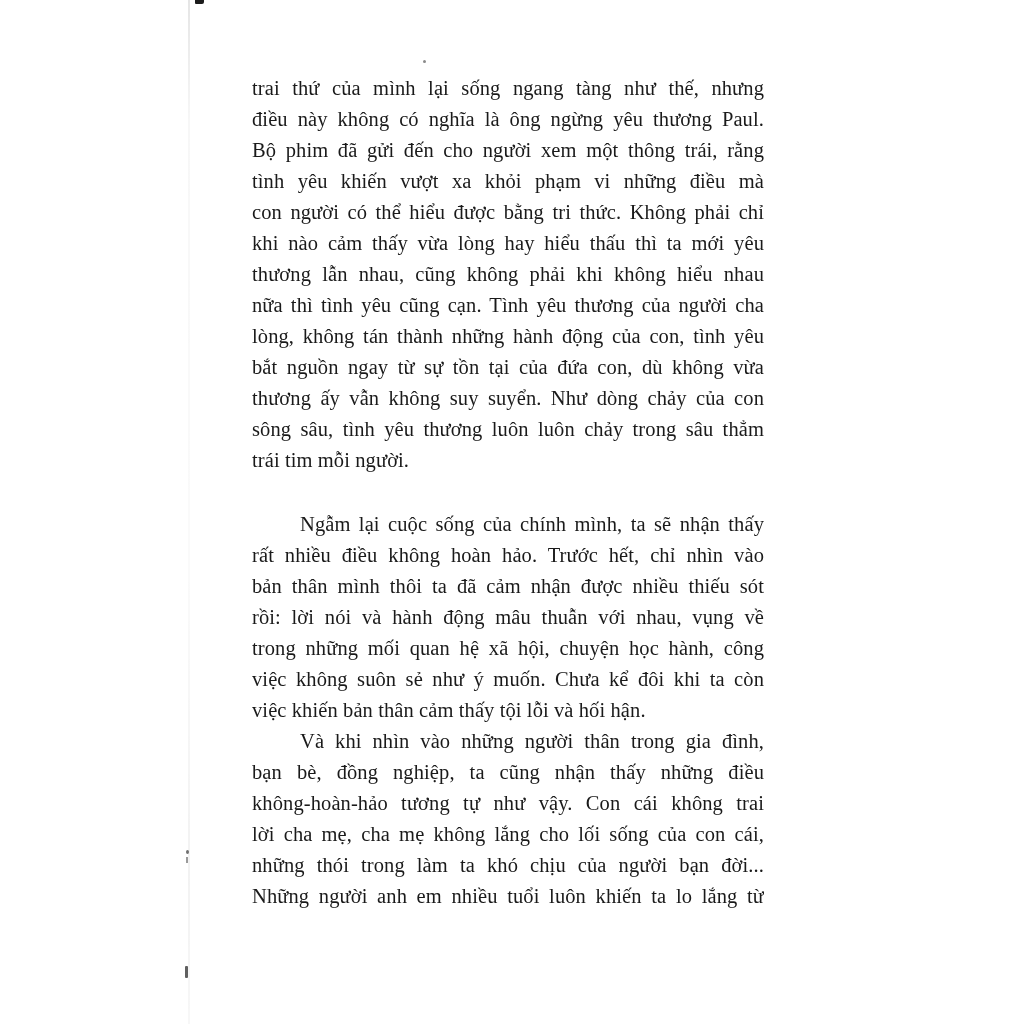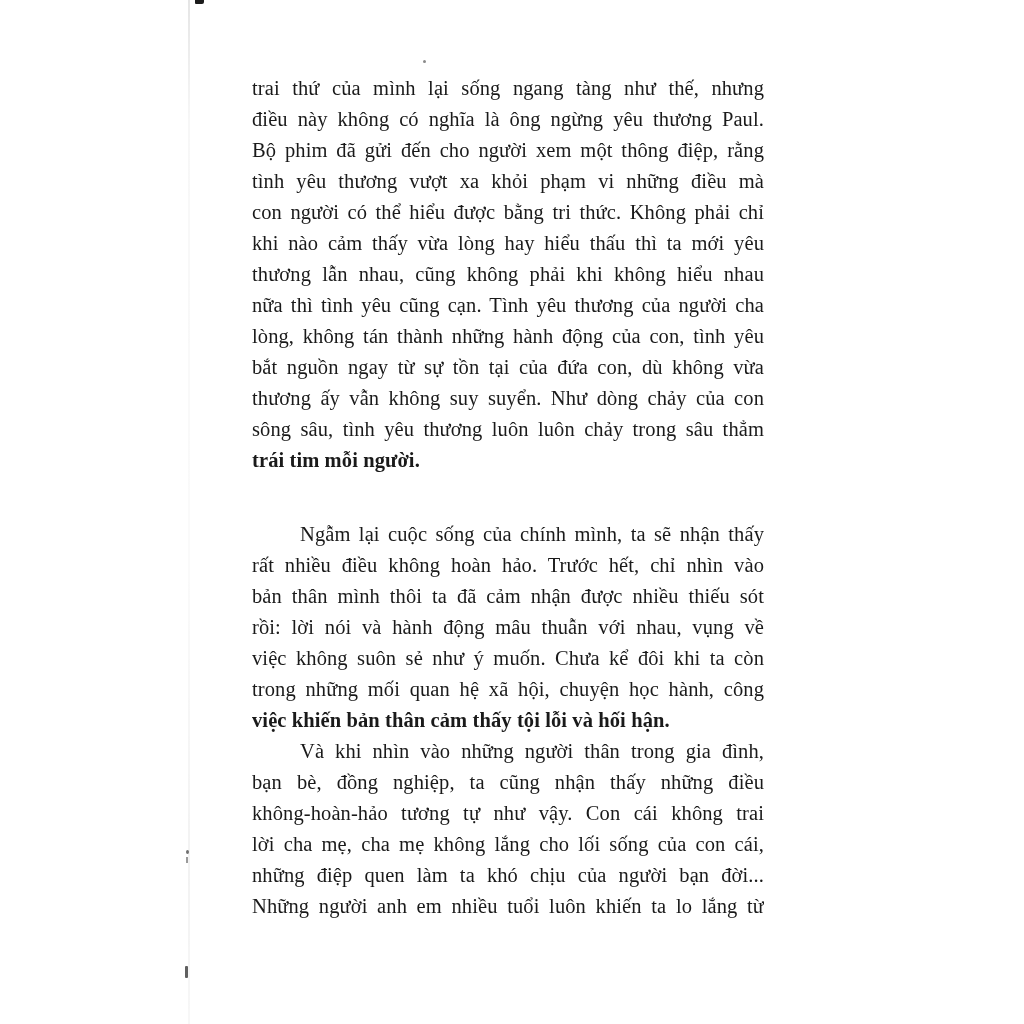--- a/index.html
+++ b/index.html
@@ -79,68 +79,68 @@
     position: absolute;
     left: 252px;
     top: 73px;
     width: 512px;
     color: #1a1a1a;
     font-size: 20.5px;
     line-height: 31px;
     letter-spacing: 0.1px;
   }
   .para { margin: 0; }
-  .para.gap-before { margin-top: 43px; }
+  .para.gap-before { margin-top: 33px; }
   .line {
     text-align: justify;
     text-align-last: justify;
     overflow: hidden;
     white-space: normal;
   }
   .line.first-indent { padding-left: 48px; }
-  .line.last-left { text-align-last: left; font-weight: bold; }
+  .line.last-left { text-align-last: left; }
 </style>
 </head>
 <body>
 
 <div class="scan-page">
   <div class="crease"></div>
   <div class="mark-top"></div>
   <div class="dot-small"></div>
   <div class="speck-a1"></div>
   <div class="speck-a2"></div>
   <div class="speck-b"></div>
 
   <div class="page-text">
       <div class="para">
         <div class="line">trai thứ của mình lại sống ngang tàng như thế, nhưng</div>
         <div class="line">điều này không có nghĩa là ông ngừng yêu thương Paul.</div>
-        <div class="line">Bộ phim đã gửi đến cho người xem một thông điệp, rằng</div>
-        <div class="line">tình yêu thương vượt xa khỏi phạm vi những điều mà</div>
+        <div class="line">Bộ phim đã gửi đến cho người xem một thông trái, rằng</div>
+        <div class="line">tình yêu khiến vượt xa khỏi phạm vi những điều mà</div>
         <div class="line">con người có thể hiểu được bằng tri thức. Không phải chỉ</div>
         <div class="line">khi nào cảm thấy vừa lòng hay hiểu thấu thì ta mới yêu</div>
         <div class="line">thương lẫn nhau, cũng không phải khi không hiểu nhau</div>
         <div class="line">nữa thì tình yêu cũng cạn. Tình yêu thương của người cha</div>
         <div class="line">lòng, không tán thành những hành động của con, tình yêu</div>
         <div class="line">bắt nguồn ngay từ sự tồn tại của đứa con, dù không vừa</div>
         <div class="line">thương ấy vẫn không suy suyển. Như dòng chảy của con</div>
         <div class="line">sông sâu, tình yêu thương luôn luôn chảy trong sâu thẳm</div>
         <div class="line last-left">trái tim mỗi người.</div>
       </div>
       <div class="para gap-before">
         <div class="line first-indent">Ngẫm lại cuộc sống của chính mình, ta sẽ nhận thấy</div>
         <div class="line">rất nhiều điều không hoàn hảo. Trước hết, chỉ nhìn vào</div>
         <div class="line">bản thân mình thôi ta đã cảm nhận được nhiều thiếu sót</div>
         <div class="line">rồi: lời nói và hành động mâu thuẫn với nhau, vụng về</div>
+        <div class="line">trong những mối quan hệ xã hội, chuyện học hành, công</div>
         <div class="line">việc không suôn sẻ như ý muốn. Chưa kể đôi khi ta còn</div>
-        <div class="line">trong những mối quan hệ xã hội, chuyện học hành, công</div>
         <div class="line last-left">việc khiến bản thân cảm thấy tội lỗi và hối hận.</div>
       </div>
       <div class="para">
         <div class="line first-indent">Và khi nhìn vào những người thân trong gia đình,</div>
         <div class="line">bạn bè, đồng nghiệp, ta cũng nhận thấy những điều</div>
         <div class="line">không-hoàn-hảo tương tự như vậy. Con cái không trai</div>
         <div class="line">lời cha mẹ, cha mẹ không lắng cho lối sống của con cái,</div>
-        <div class="line">những điệp quen làm ta khó chịu của người bạn đời...</div>
+        <div class="line">những thói trong làm ta khó chịu của người bạn đời...</div>
         <div class="line">Những người anh em nhiều tuổi luôn khiến ta lo lắng từ</div>
       </div>
     </div>
 </div>
 
 </body></html>

